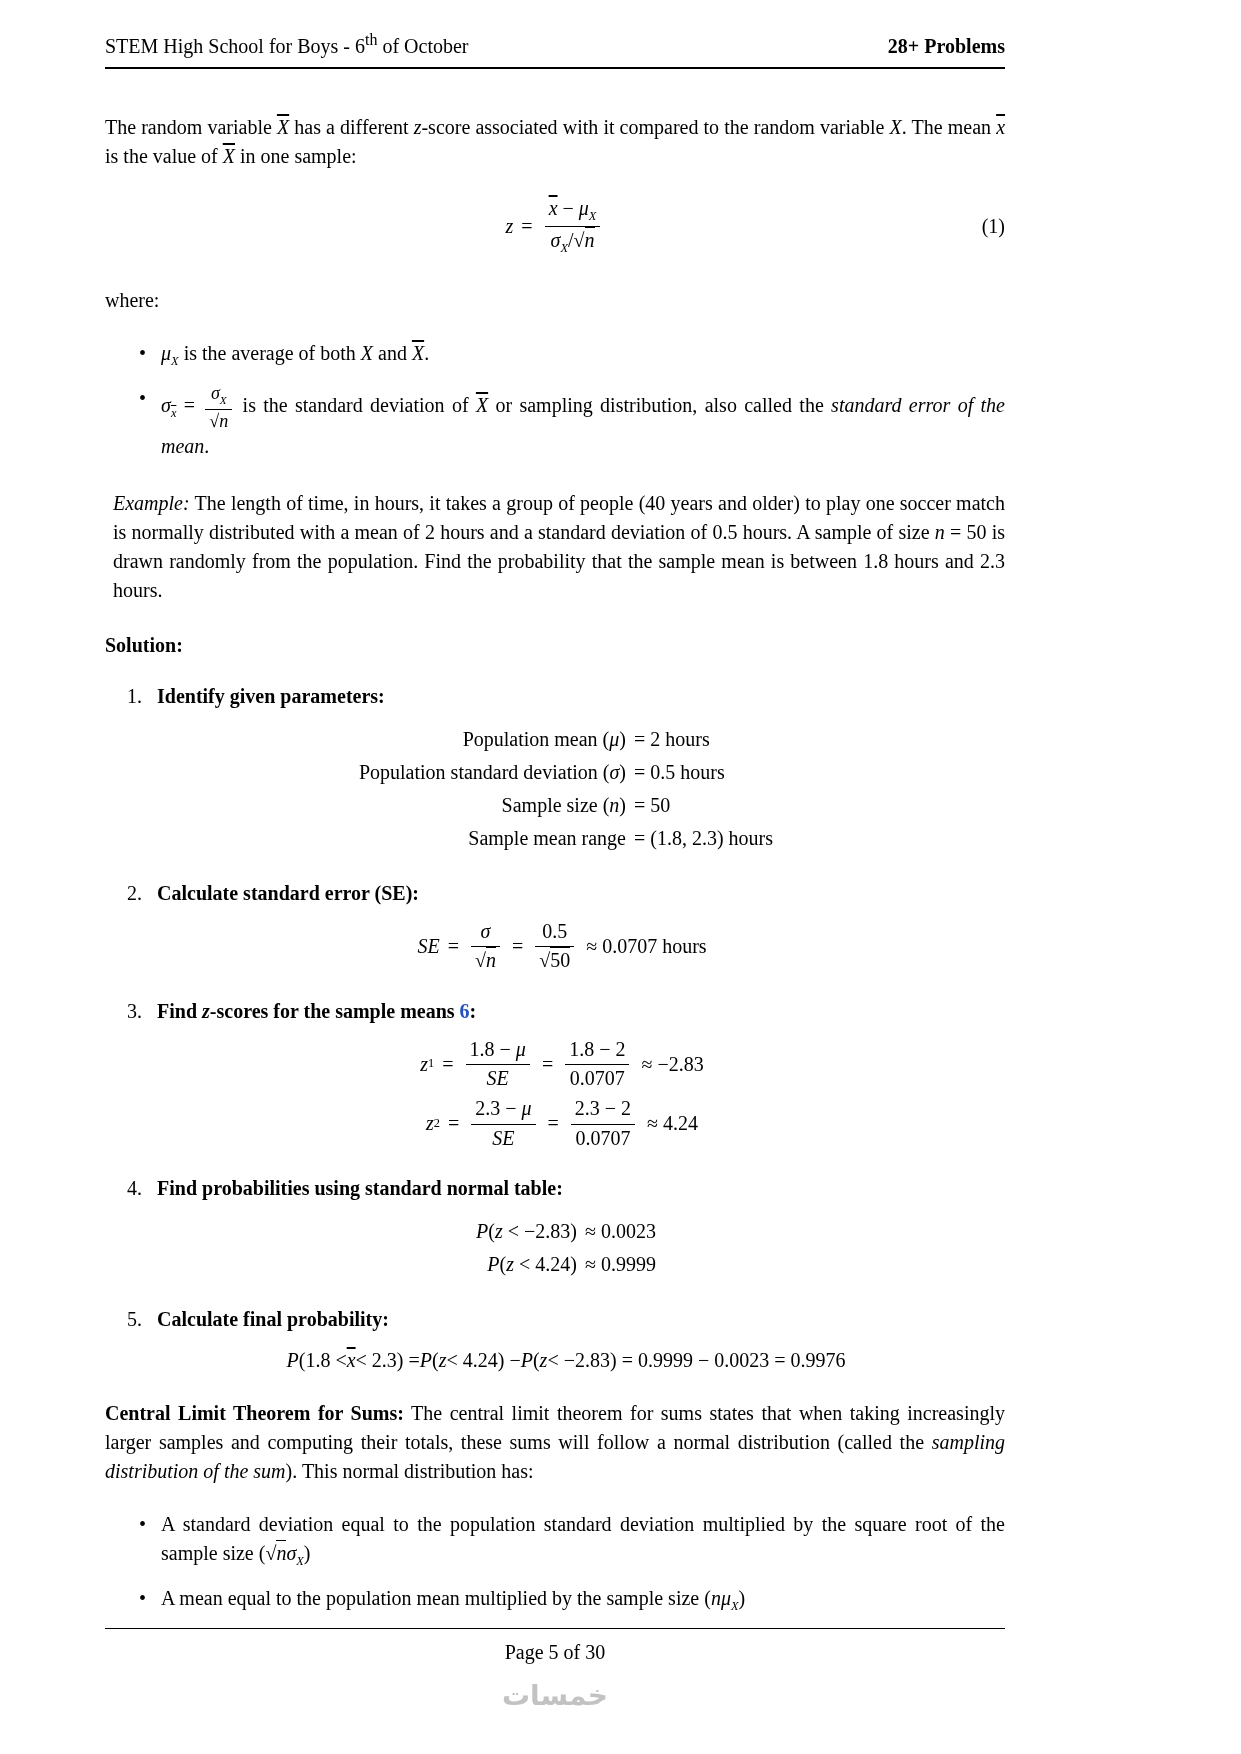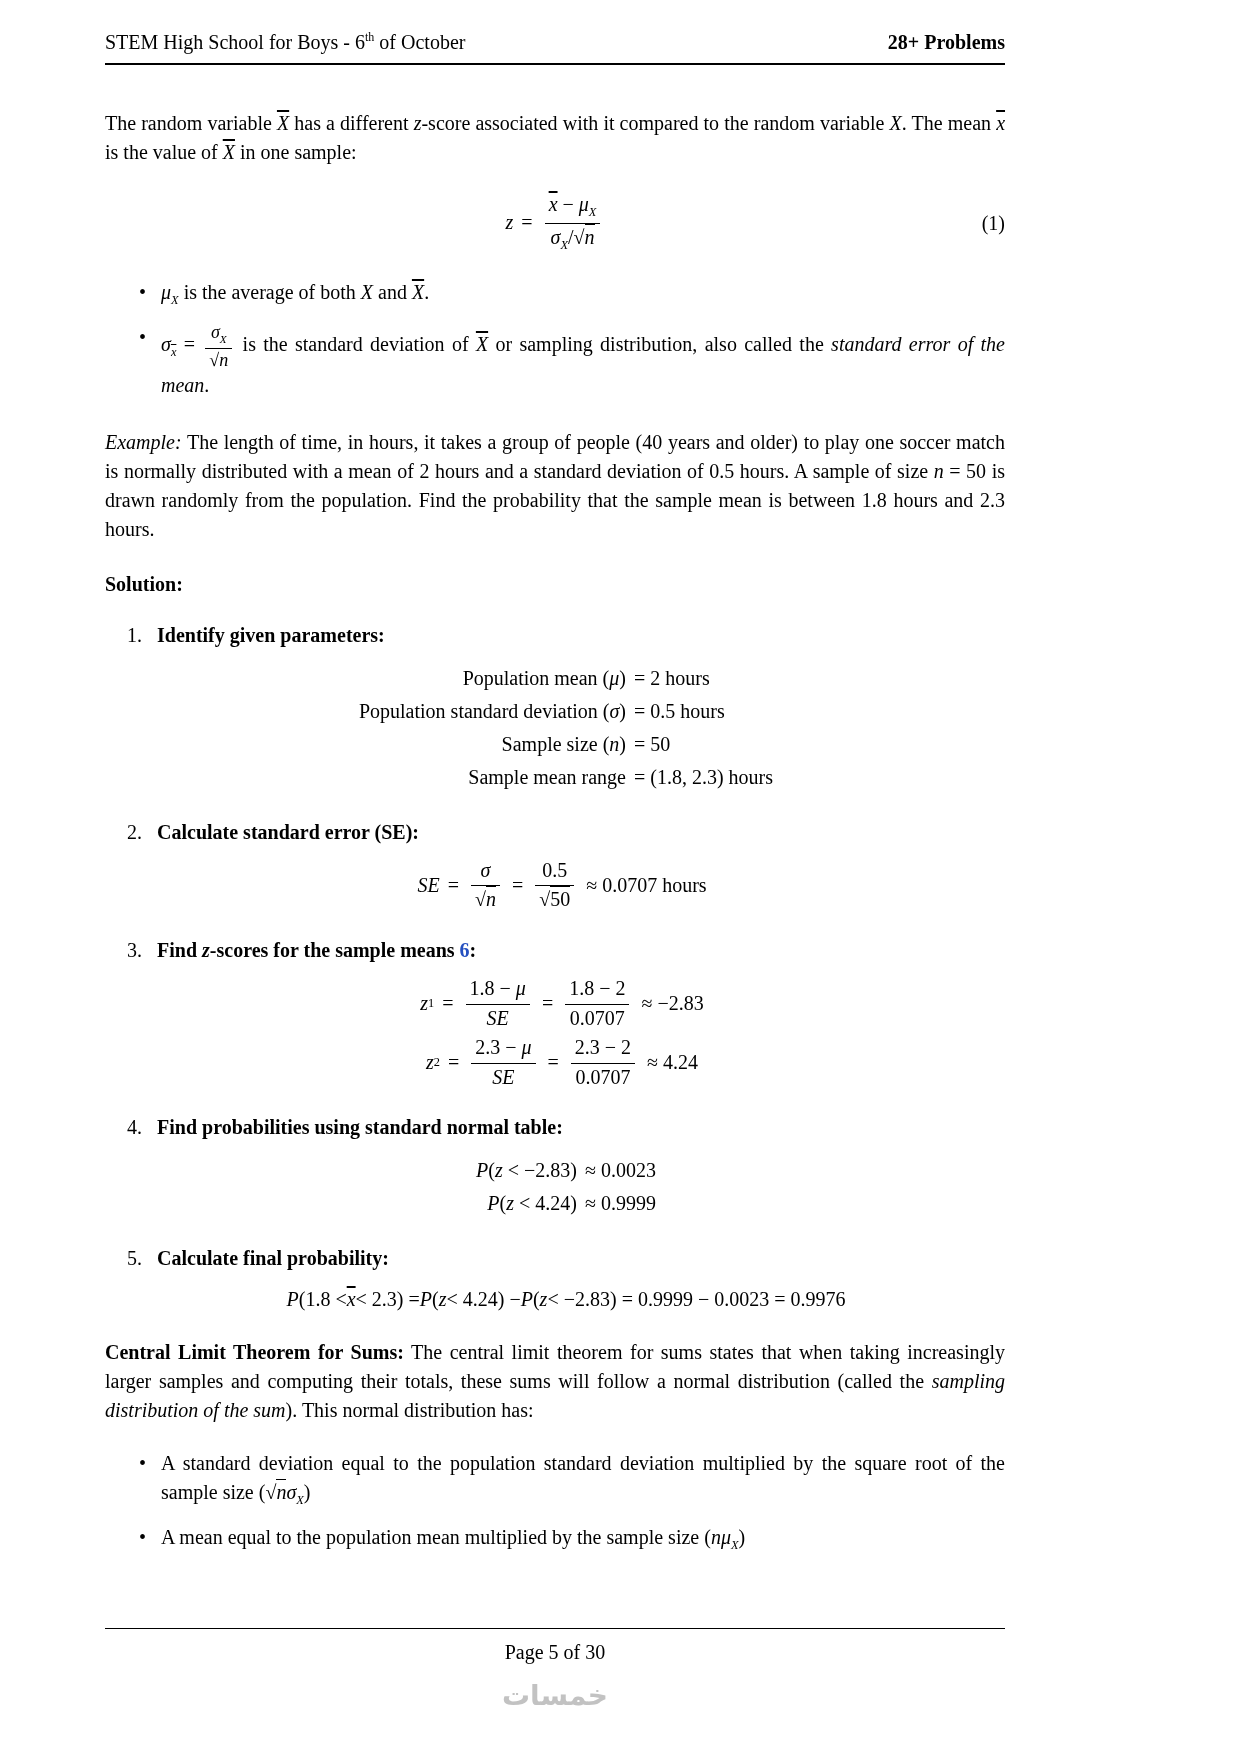--- a/index.html
+++ b/index.html
@@ -4,21 +4,21 @@
 <style>
   html,body{margin:0;padding:0;}
   body{
     width:1241px;height:1754px;background:#ffffff;position:relative;overflow:hidden;
     font-family:"Liberation Serif","DejaVu Serif",serif;
     font-size:20px;line-height:1.45;color:#000;
   }
   .page{position:absolute;left:105px;top:0;width:900px;height:100%;}
   
   .header{display:flex;justify-content:space-between;align-items:baseline;padding-top:28px;}
-  .header-left sup{font-size:12px;}
+  .header-left sup{font-size:16px;}
   .header-right{font-weight:bold;}
   .hrule{border-top:2px solid #000;margin-top:6px;}
   
   .content{margin-top:44px;}
   .par{margin:0;text-align:justify;}
   .mi{font-style:italic;}
   .bar{text-decoration:overline;}
   sub{font-size:0.62em;}
   b{font-weight:bold;}
   .em{font-style:italic;}
@@ -34,21 +34,21 @@
   .frac.inline-small .den{border-top:1px solid #000;}
   
   .sqrt{white-space:nowrap;}
   .sqrt .radicand{border-top:1.4px solid #000;padding-top:1px;}
   .frac.inline-small .sqrt .radicand{border-top:1px solid #000;}
   
   .where{margin-top:30px;}
   .bullet-list{margin:24px 0 0 30px;}
   .bullet{position:relative;padding-left:26px;margin-bottom:13px;text-align:justify;}
   .bullet::before{content:"\2022";position:absolute;left:4px;top:0;}
-  .example{margin-top:28px;}
+  .example{margin-top:28px;margin-left:8px;}
   .solution{margin-top:26px;font-weight:bold;}
   
   .steps{margin:22px 0 0 22px;}
   .step{margin-bottom:24px;}
   .step-head{display:flex;}
   .step-num{width:30px;flex:none;}
   .step-title{font-weight:bold;}
   .step-title .mi{font-weight:bold;}
   .ref-link{color:var(--link,#2550c0);}
   .align-table{display:table;margin:12px auto 0;}
@@ -85,20 +85,21 @@
     <div class="display-eq">
       <span class="mi">z</span>
       <span class="rel">=</span>
       <span class="frac">
         <span class="num"><span class="mi bar">x</span><span> − </span><span class="mi">μ</span><sub class="mi">X</sub></span>
         <span class="den"><span class="mi">σ</span><sub class="mi">X</sub><span>/</span><span class="sqrt"><span>√</span><span class="radicand mi">n</span></span></span>
       </span>
       <span class="eq-tag">(1)</span>
     </div>
 
+    <p class="par where">where:</p>
 
     <div class="bullet-list">
       <div class="bullet"><span class="mi">μ</span><sub class="mi">X</sub><span> is the average of both </span><span class="mi">X</span><span> and </span><span class="mi bar">X</span><span>.</span></div>
       <div class="bullet"><span class="mi">σ</span><sub class="mi bar">x</sub><span> = </span><span class="frac inline-small"><span class="num"><span class="mi">σ</span><sub class="mi">X</sub></span><span class="den"><span class="sqrt"><span>√</span><span class="radicand mi">n</span></span></span></span><span> is the standard deviation of </span><span class="mi bar">X</span><span> or sampling distribution, also called the </span><span class="em">standard error of the mean</span><span>.</span></div>
     </div>
 
     <p class="par example"><span class="em">Example:</span><span> The length of time, in hours, it takes a group of people (40 years and older) to play one soccer match is normally distributed with a mean of 2 hours and a standard deviation of 0.5 hours. A sample of size </span><span class="mi">n</span><span> = 50 is drawn randomly from the population. Find the probability that the sample mean is between 1.8 hours and 2.3 hours.</span></p>
 
     <p class="par solution">Solution:</p>
 

